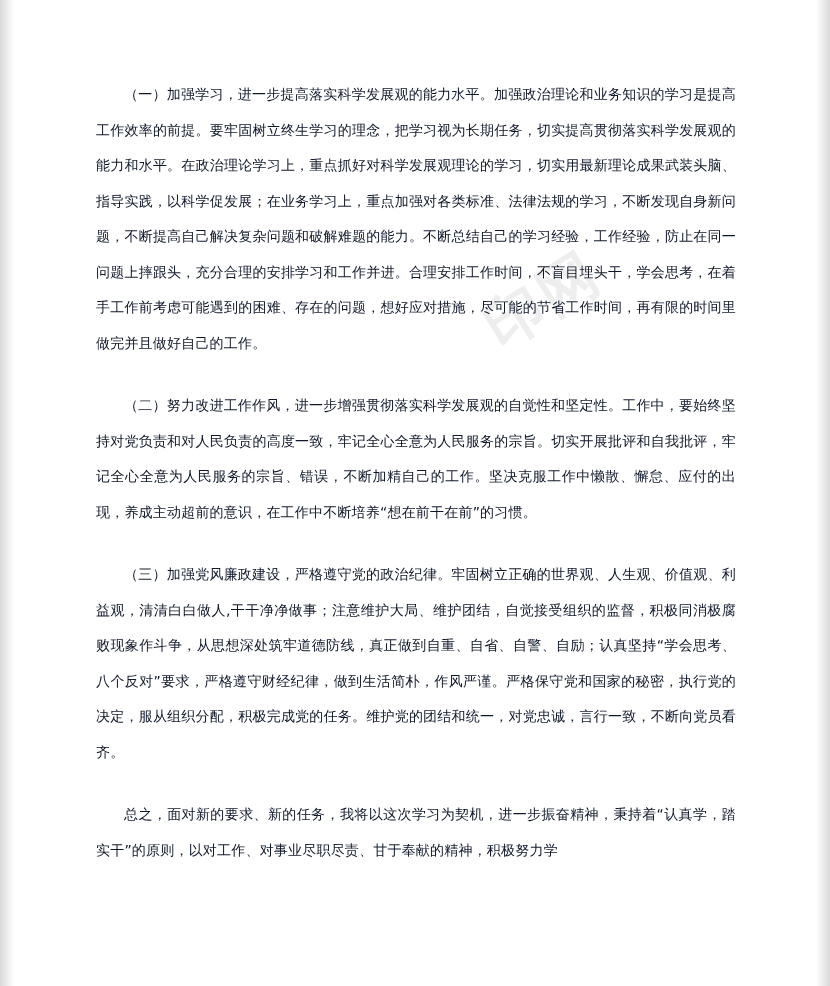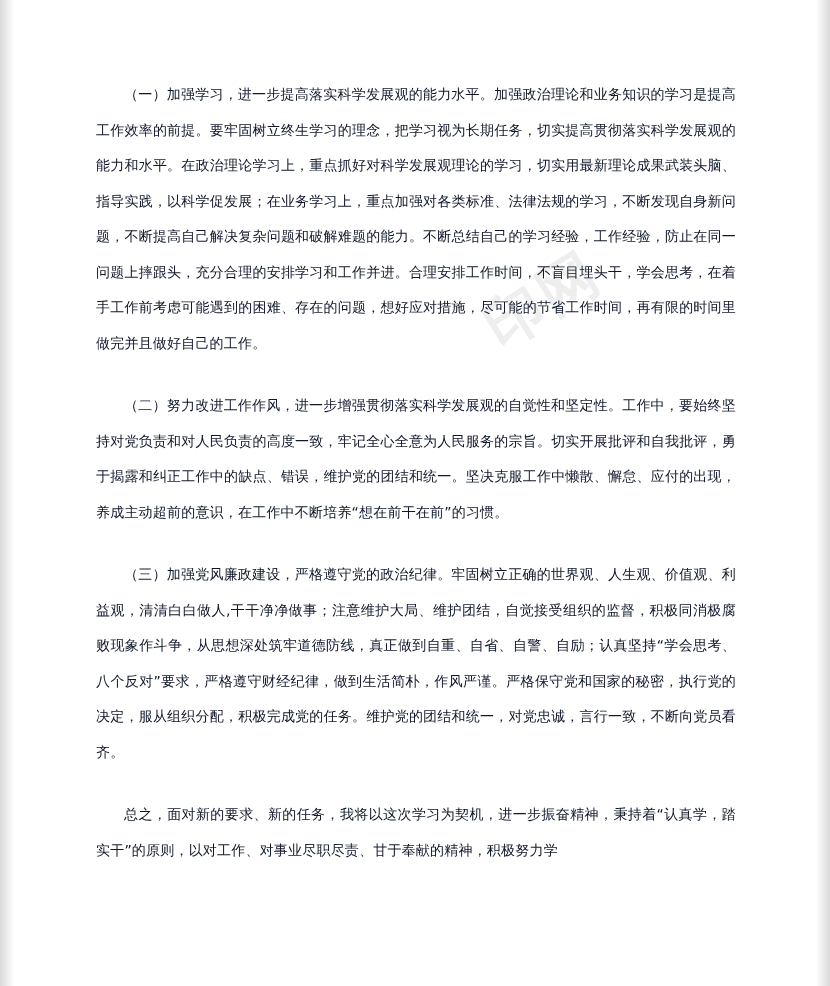--- a/index.html
+++ b/index.html
@@ -77,18 +77,18 @@
 </style>
 </head>
 <body>
 
 <div id="page">
 
   <div id="watermark">印网</div>
 
   <div id="content">
     <p class="para">（一）加强学习，进一步提高落实科学发展观的能力水平。加强政治理论和业务知识的学习是提高工作效率的前提。要牢固树立终生学习的理念，把学习视为长期任务，切实提高贯彻落实科学发展观的能力和水平。在政治理论学习上，重点抓好对科学发展观理论的学习，切实用最新理论成果武装头脑、指导实践，以科学促发展；在业务学习上，重点加强对各类标准、法律法规的学习，不断发现自身新问题，不断提高自己解决复杂问题和破解难题的能力。不断总结自己的学习经验，工作经验，防止在同一问题上摔跟头，充分合理的安排学习和工作并进。合理安排工作时间，不盲目埋头干，学会思考，在着手工作前考虑可能遇到的困难、存在的问题，想好应对措施，尽可能的节省工作时间，再有限的时间里做完并且做好自己的工作。</p>
-    <p class="para">（二）努力改进工作作风，进一步增强贯彻落实科学发展观的自觉性和坚定性。工作中，要始终坚持对党负责和对人民负责的高度一致，牢记全心全意为人民服务的宗旨。切实开展批评和自我批评，勇于揭露和纠正工作中的缺点、错误，维护党的团结和统一。坚决克服工作中懒散、懈怠、应付的出现，养成主动超前的意识，在工作中不断培养“想在前干在前”的习惯。</p>
+    <p class="para">（二）努力改进工作作风，进一步增强贯彻落实科学发展观的自觉性和坚定性。工作中，要始终坚持对党负责和对人民负责的高度一致，牢记全心全意为人民服务的宗旨。切实开展批评和自我批评，牢记全心全意为人民服务的宗旨、错误，不断加精自己的工作。坚决克服工作中懒散、懈怠、应付的出现，养成主动超前的意识，在工作中不断培养“想在前干在前”的习惯。</p>
     <p class="para">（三）加强党风廉政建设，严格遵守党的政治纪律。牢固树立正确的世界观、人生观、价值观、利益观，清清白白做人,干干净净做事；注意维护大局、维护团结，自觉接受组织的监督，积极同消极腐败现象作斗争，从思想深处筑牢道德防线，真正做到自重、自省、自警、自励；认真坚持“学会思考、八个反对”要求，严格遵守财经纪律，做到生活简朴，作风严谨。严格保守党和国家的秘密，执行党的决定，服从组织分配，积极完成党的任务。维护党的团结和统一，对党忠诚，言行一致，不断向党员看齐。</p>
     <p class="para">总之，面对新的要求、新的任务，我将以这次学习为契机，进一步振奋精神，秉持着“认真学，踏实干”的原则，以对工作、对事业尽职尽责、甘于奉献的精神，积极努力学</p>
   </div>
 
 </div>
 
 </body></html>

